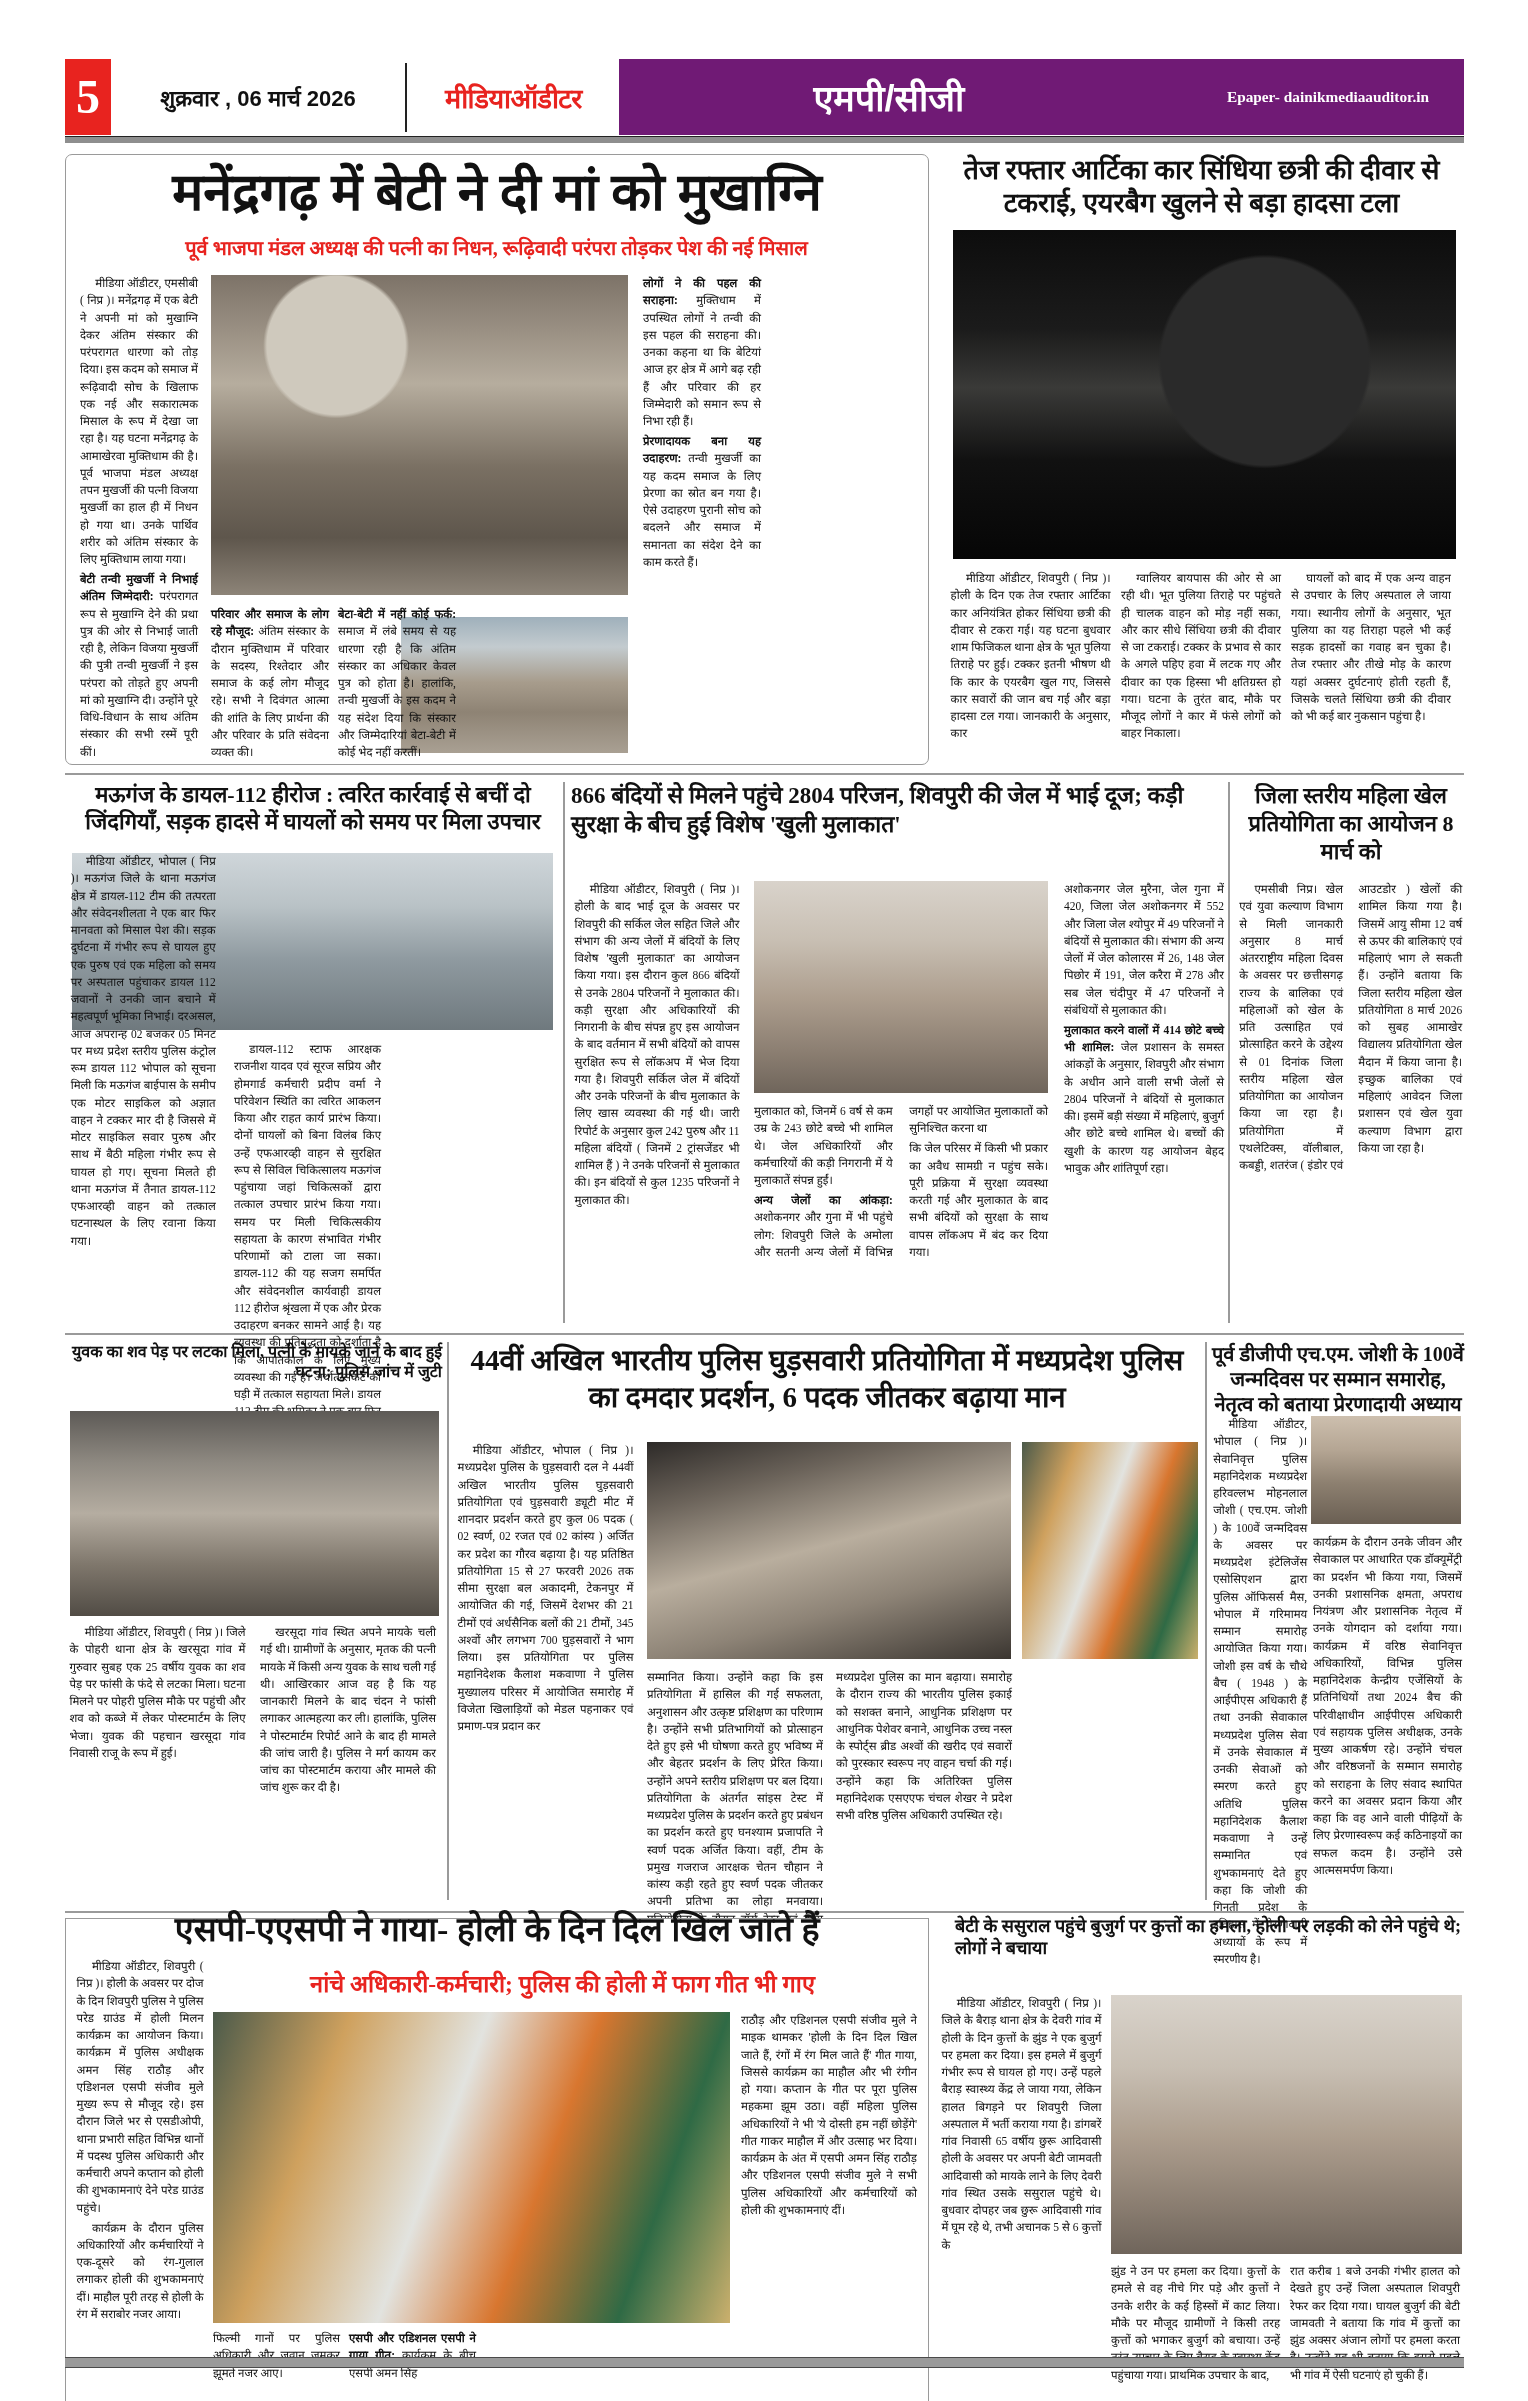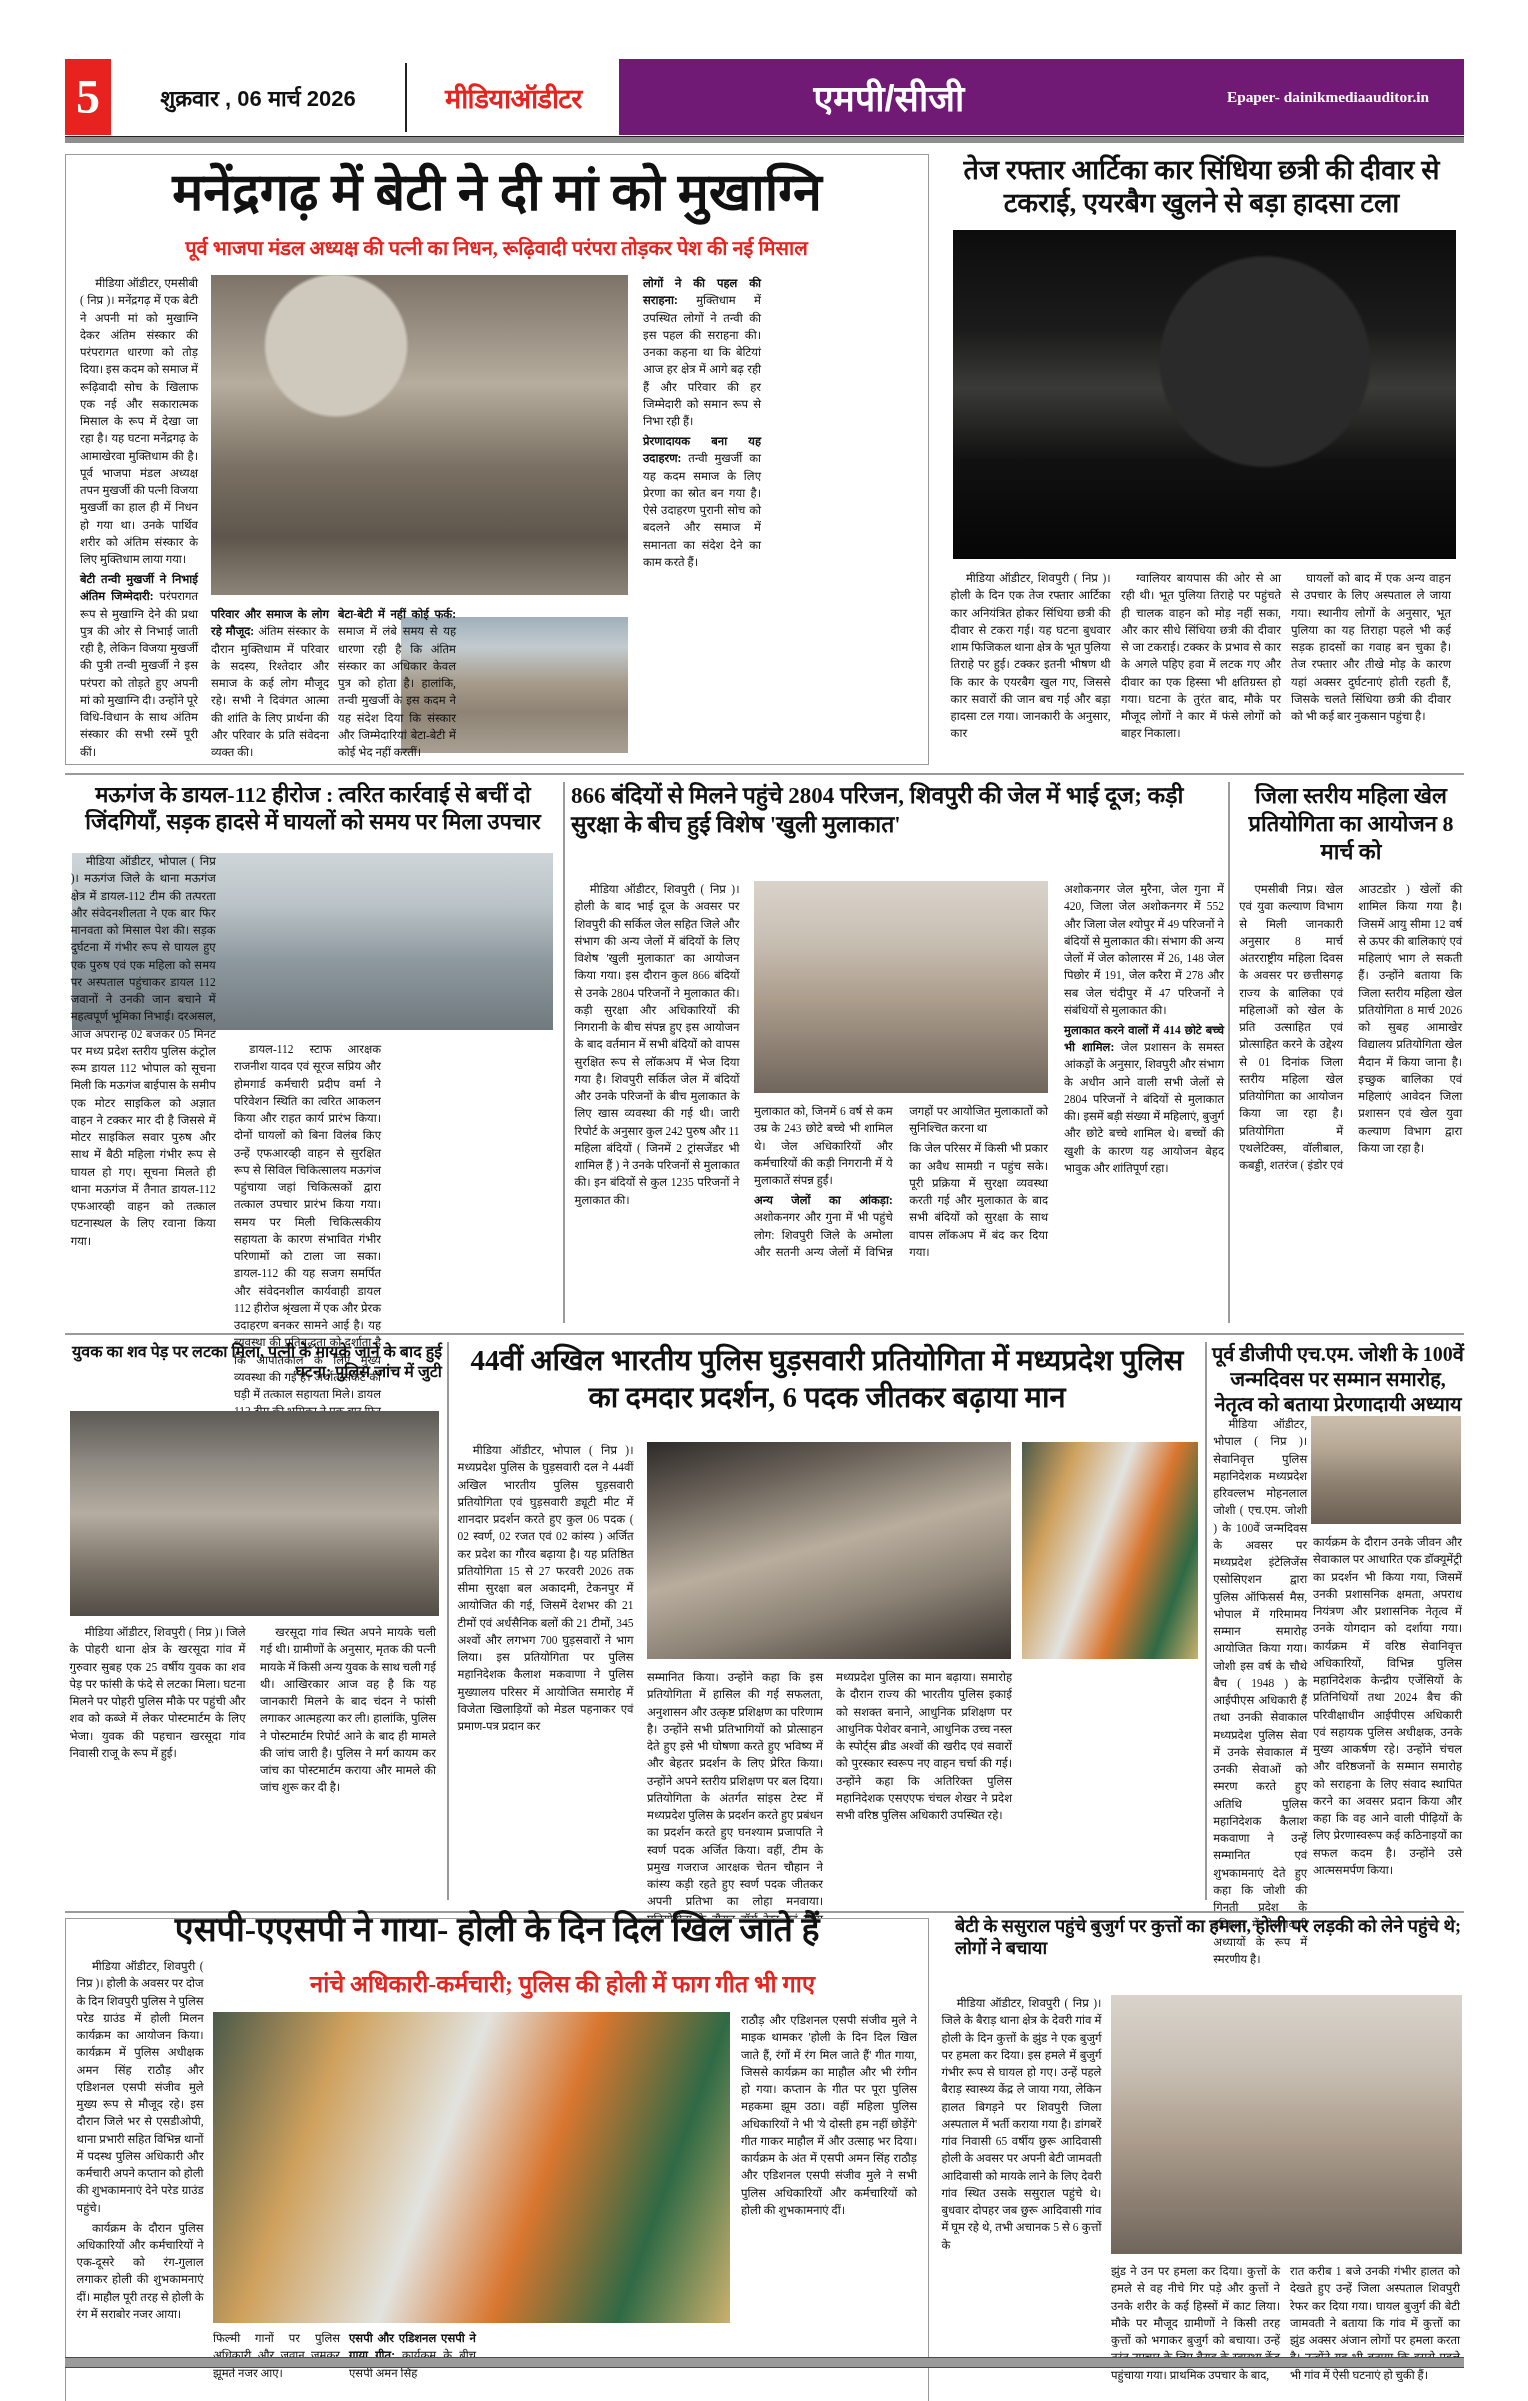--- a/index.html
+++ b/index.html
@@ -77,21 +77,21 @@
     <div class="date-box">शुक्रवार , 06 मार्च 2026</div>
     <div class="vrule"></div>
     <div class="brand-box">मीडियाऑडीटर</div>
     <div class="edition-box">
       <div class="edition-name">एमपी/सीजी</div>
       <div class="epaper-url">Epaper- dainikmediaauditor.in</div>
     </div>
   </div>
   <div class="mast-rule"></div>
 
-  <div class="box" style="left:65px;top:154px;width:864px;height:611px;">
+  <div class="box" style="left:65px;top:154px;width:864px;height:611px;border-radius:7px;">
     <div class="hl" style="position:absolute;left:16.5px;top:10.6px;width:829px;font-size:52px;text-align:center;">मनेंद्रगढ़ में बेटी ने दी मां को मुखाग्नि</div>
     <div class="sub-red" style="position:absolute;left:14px;top:82px;width:833px;font-size:20px;text-align:center;">पूर्व भाजपा मंडल अध्यक्ष की पत्नी का निधन, रूढ़िवादी परंपरा तोड़कर पेश की नई मिसाल</div>
 
     <div class="photo ph1" style="position:absolute;left:145px;top:120px;width:417px;height:320px;"></div>
 
     <div class="photo ph3" style="position:absolute;left:335px;top:462px;width:227px;height:136px;"></div>
 
     <div class="col" style="position:absolute;left:14px;top:120px;width:118px;height:482px;">
       <p>मीडिया ऑडीटर, एमसीबी ( निप्र )। मनेंद्रगढ़ में एक बेटी ने अपनी मां को मुखाग्नि देकर अंतिम संस्कार की परंपरागत धारणा को तोड़ दिया। इस कदम को समाज में रूढ़िवादी सोच के खिलाफ एक नई और सकारात्मक मिसाल के रूप में देखा जा रहा है। यह घटना मनेंद्रगढ़ के आमाखेरवा मुक्तिधाम की है। पूर्व भाजपा मंडल अध्यक्ष तपन मुखर्जी की पत्नी विजया मुखर्जी का हाल ही में निधन हो गया था। उनके पार्थिव शरीर को अंतिम संस्कार के लिए मुक्तिधाम लाया गया।</p>
       <p class="noind"><span class="kick">बेटी तन्वी मुखर्जी ने निभाई अंतिम जिम्मेदारी:</span>

